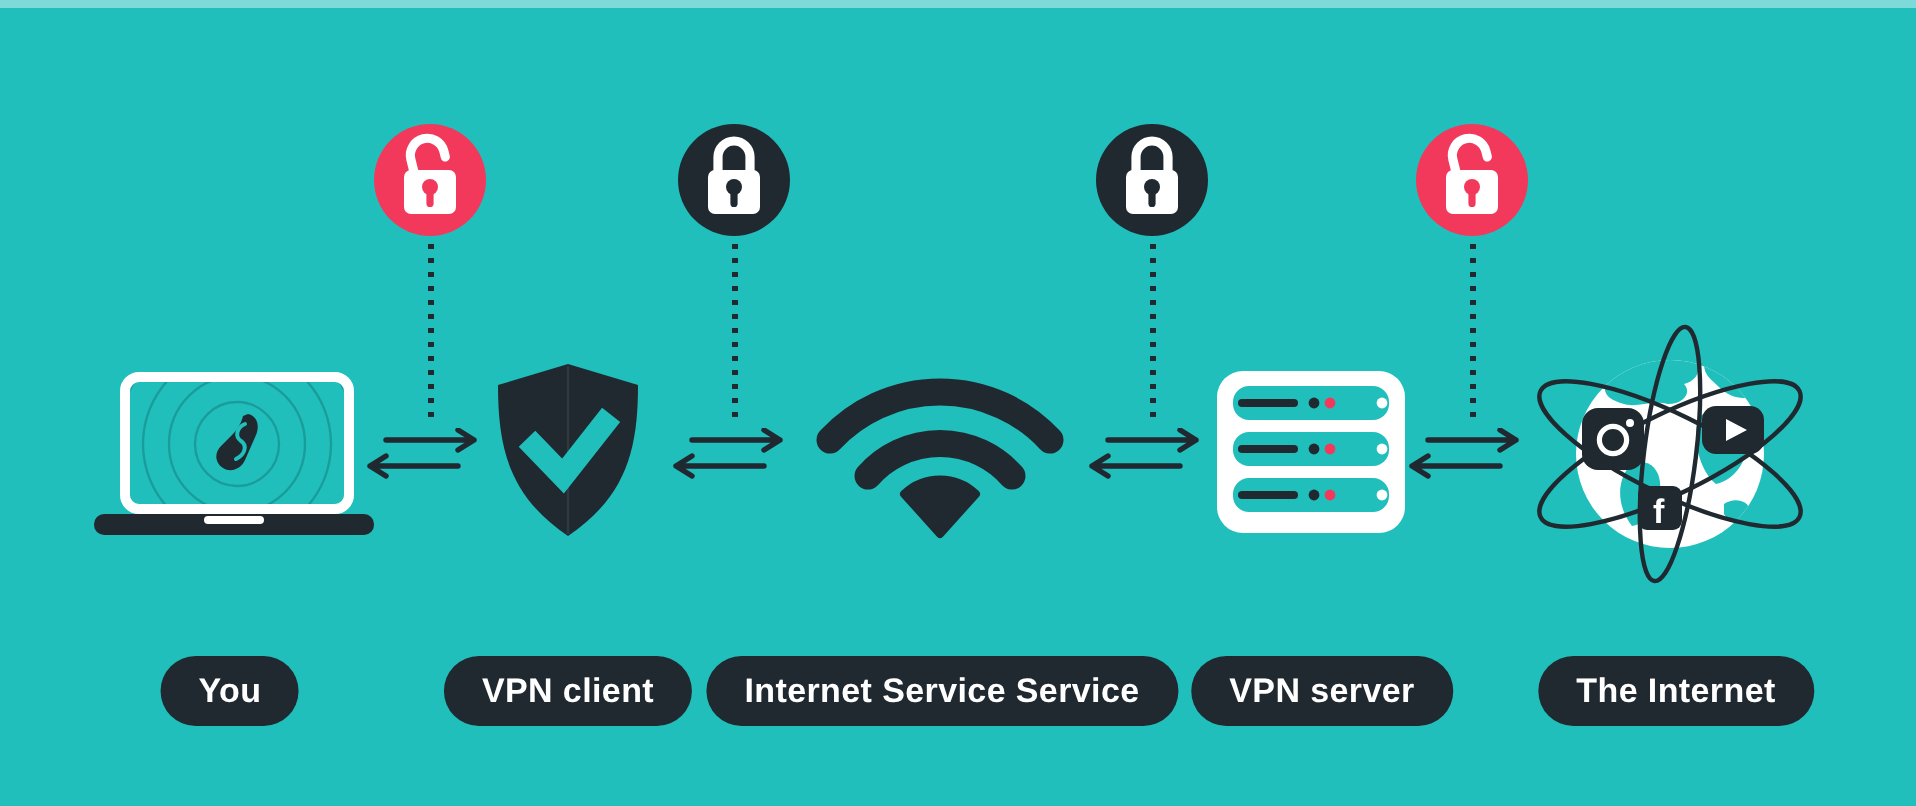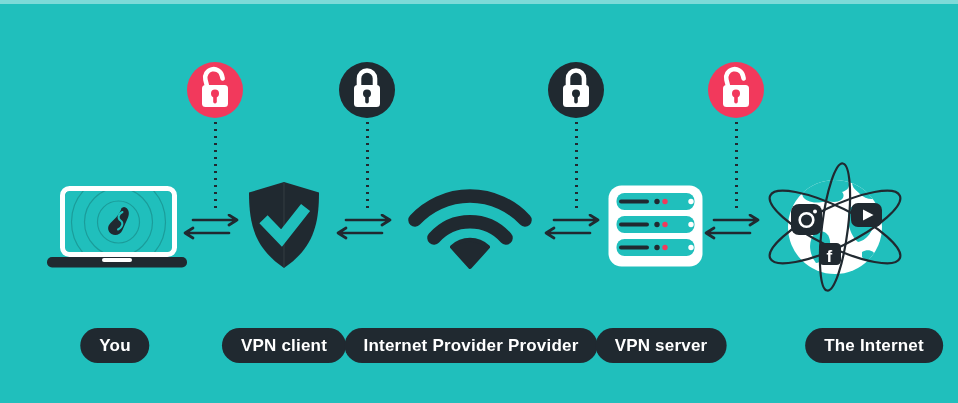--- a/index.html
+++ b/index.html
@@ -182,16 +182,16 @@
       <path d="M12 6.5 L22.5 12 L12 17.5 Z" fill="#ffffff"></path>
     </g>
     <g transform="translate(61,81)">
       <rect width="22" height="22" rx="4.5" fill="var(--dark)"></rect>
       <text x="7.5" y="18.5" fill="#ffffff" font-size="17" font-weight="bold">f</text>
     </g>
   </svg>
 
   <div class="pill" style="left:115px">You</div>
   <div class="pill" style="left:284px">VPN client</div>
-  <div class="pill" style="left:471px">Internet Provider Provider</div>
+  <div class="pill" style="left:471px">Internet Service Service</div>
   <div class="pill" style="left:661px">VPN server</div>
-  <div class="pill" style="left:874px">The Internet</div>
+  <div class="pill" style="left:838px">The Internet</div>
 </div>
 
 </body></html>

